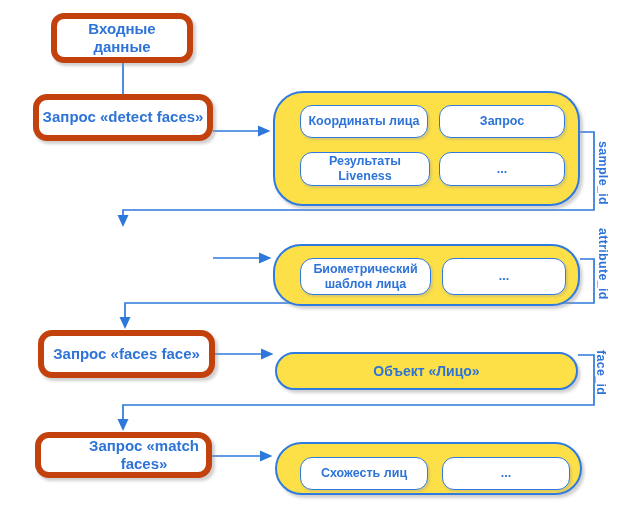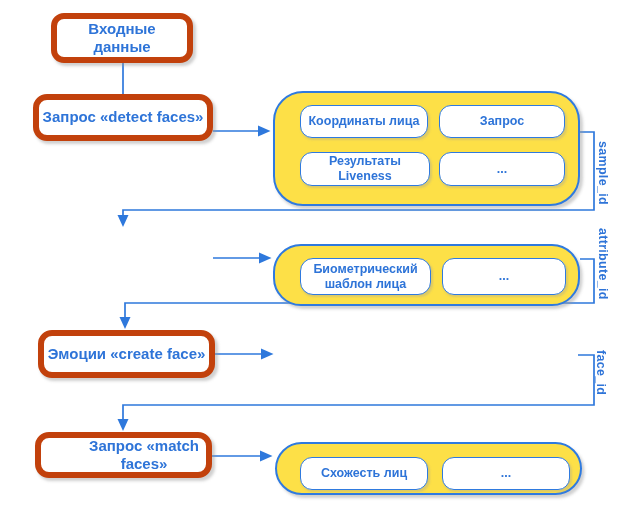--- a/index.html
+++ b/index.html
@@ -74,38 +74,41 @@
     <polyline points="212,456 261,456"></polyline>
     <polygon points="260,450.5 260,461.5 272.5,456"></polygon>
   </svg>
 
   <div class="node" style="left:51px;top:13px;width:142px;height:50px;border-radius:13px;">Входные
 данные</div>
 
   <div class="node" style="left:33px;top:94px;width:180px;height:47px;">Запрос «detect faces»</div>
 
 
-  <div class="node" style="left:38px;top:330px;width:177px;height:48px;">Эмоции «create face»</div>
+  <div class="node" style="left:38px;top:330px;width:177px;height:48px;">Запрос «faces face»</div>
 
   <div class="node" style="left:35px;top:432px;width:177px;height:46px;padding-left:41px;">Запрос «match faces»</div>
 
   <div class="container" style="left:273px;top:75px;width:307px;height:115px;border-radius:30px;">
     <div class="chip" style="left:25px;top:12px;width:128px;height:33px;">Координаты лица</div>
     <div class="chip" style="left:164px;top:12px;width:126px;height:33px;">Запрос</div>
     <div class="chip" style="left:25px;top:59px;width:130px;height:34px;">Результаты
 Liveness</div>
     <div class="chip" style="left:164px;top:59px;width:126px;height:34px;">...</div>
   </div>
 
   <div class="container" style="left:273px;top:228px;width:307px;height:62px;border-radius:28px;">
     <div class="chip" style="left:25px;top:12px;width:131px;height:37px;border-radius:13px;">Биометрический
 шаблон лица</div>
     <div class="chip" style="left:167px;top:12px;width:124px;height:37px;">...</div>
   </div>
 
+  <div class="container" style="left:275px;top:336px;width:303px;height:38px;border-radius:19px;">
+    <div class="result-text">Объект «Лицо»</div>
+  </div>
 
   <div class="container" style="left:275px;top:426px;width:307px;height:53px;border-radius:30px;">
     <div class="chip" style="left:23px;top:13px;width:128px;height:33px;">Схожесть лиц</div>
     <div class="chip" style="left:165px;top:13px;width:128px;height:33px;">...</div>
   </div>
 
   <div class="vlabel" style="left:596px;top:141px;">sample_id</div>
   <div class="vlabel" style="left:596px;top:228px;">attribute_id</div>
   <div class="vlabel" style="left:594px;top:350px;">face_id</div>
 

